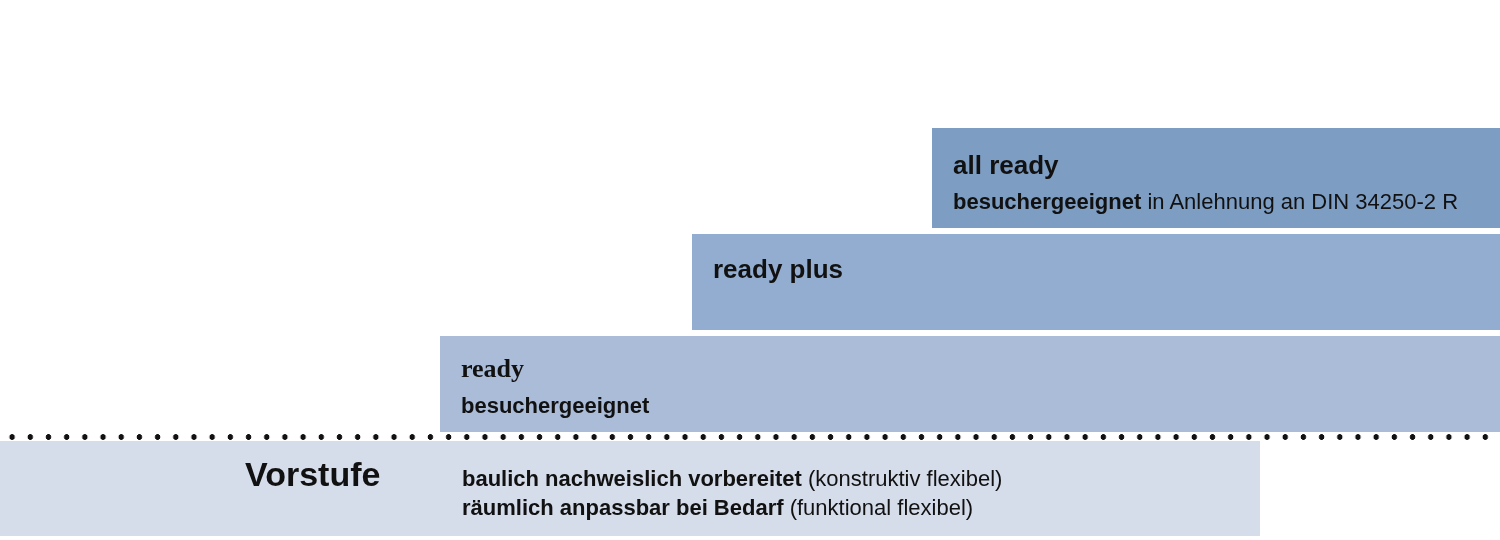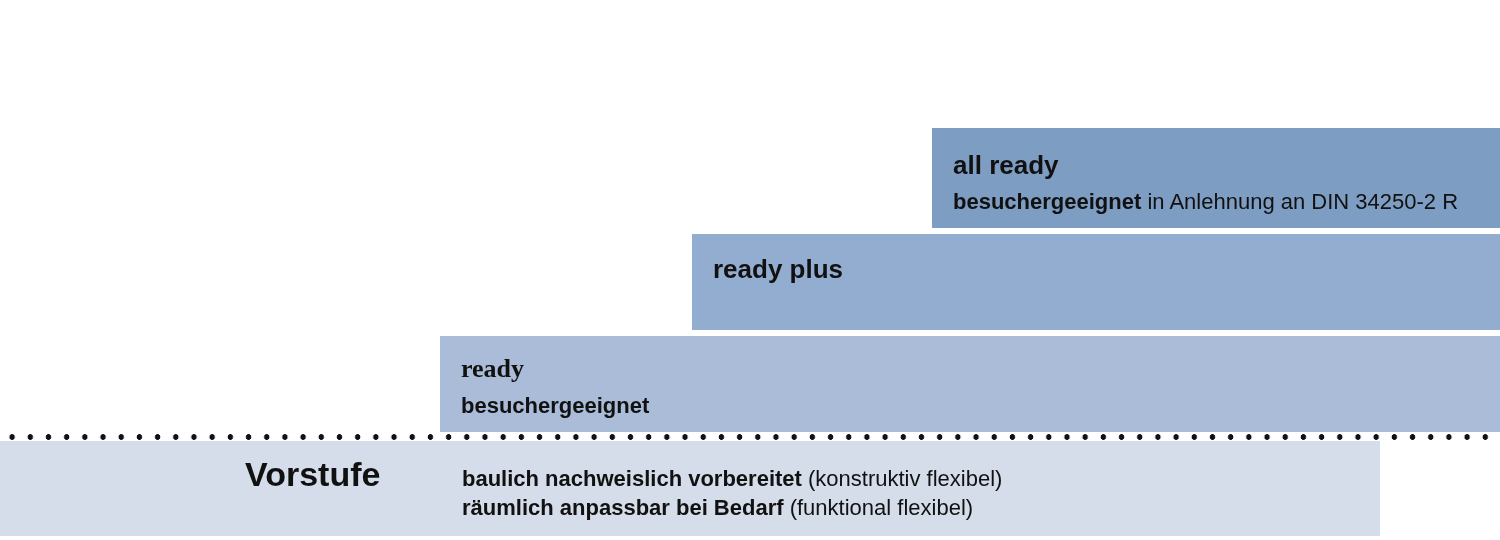--- a/index.html
+++ b/index.html
@@ -20,21 +20,21 @@
     #bar-allready .sub { left: 21px; top: 63px; }
     #bar-readyplus .title { left: 21px; top: 22px; }
     #bar-readyplus .sub { left: 21px; top: 59px; }
     #bar-ready .title { left: 21px; top: 20px; font-family: Liberation Serif, serif; }
     #bar-ready .sub { left: 21px; top: 59px; font-weight: bold; }
     .dotline {
       position: absolute; left: 0; top: 433px; width: 1500px; height: 8px;
       background-image: radial-gradient(circle, #111111 2.6px, transparent 3px);
       background-size: 18.2px 8px; background-position: 3px 0; background-repeat: repeat-x;
     }
-    #vorstufe { position: absolute; left: 0; top: 441px; width: 1380px; height: 95px; }
+    #vorstufe { position: absolute; left: 0; top: 441px; width: 1260px; height: 95px; }
     #vorstufe .label { position: absolute; left: 245px; top: 16px; font-weight: bold; font-size: 34px; line-height: 1; }
     #vorstufe .line { position: absolute; left: 462px; font-size: 22px; line-height: 1; white-space: nowrap; }
     #vorstufe .line b { font-weight: bold; }
     #vorstufe .l1 { top: 27px; }
     #vorstufe .l2 { top: 56px; }
   </style>
 </head>
 <body>
 
 <div class="bar" id="bar-allready" style="background: rgb(126, 157, 195);">

